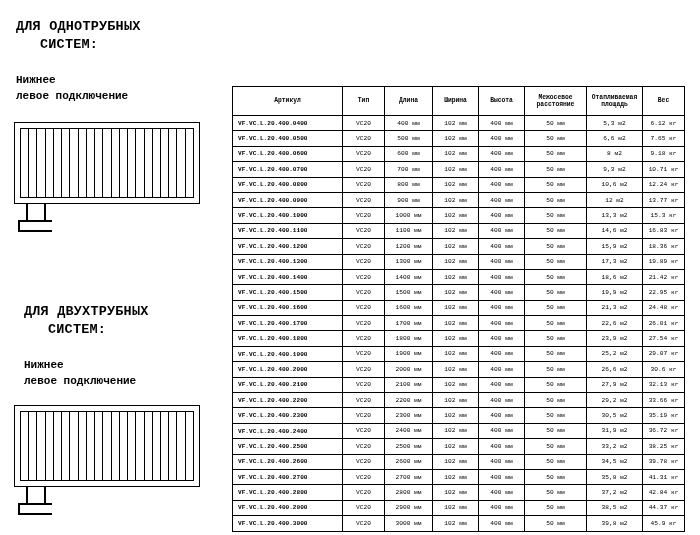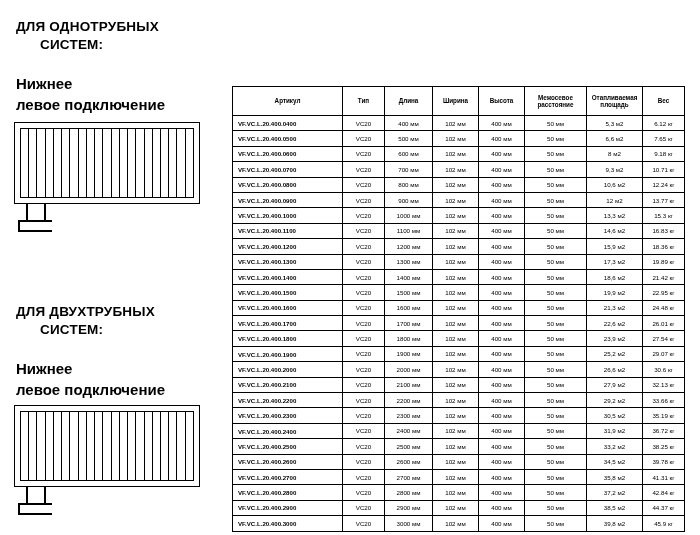--- a/index.html
+++ b/index.html
@@ -12,20 +12,21 @@
     height: 535px;
     font-family: "Liberation Sans", sans-serif;
     color: #000000;
     position: relative;
     overflow: hidden;
   }
   .page {
     position: relative;
     width: 590px;
     height: 535px;
+    font-family: Liberation Mono, monospace;
   }
   
   .left-col {
     position: absolute;
     left: 0;
     top: 0;
     width: 230px;
     height: 535px;
   }
   .heading {
@@ -33,28 +34,28 @@
     font-weight: bold;
     letter-spacing: 0.2px;
     line-height: 1.32;
     color: #000;
   }
   .heading .ln2 {
     display: block;
     margin-left: 24px;
   }
   .subheading {
-    font-size: 15px;
+    font-size: 11px;
     font-weight: bold;
     line-height: 1.45;
     color: #000;
   }
   .block1 { position: absolute; left: 16px; top: 18px; width: 205px; }
   .block1 .subheading { margin-top: 19px; }
-  .block2 { position: absolute; left: 16px; top: 303px; width: 205px; }
+  .block2 { position: absolute; left: 24px; top: 303px; width: 205px; }
   .block2 .subheading { margin-top: 19px; }
 
   
   .radiator {
     position: absolute;
     left: 14px;
     width: 196px;
   }
   .rad1 { top: 122px; }
   .rad2 { top: 405px; }

